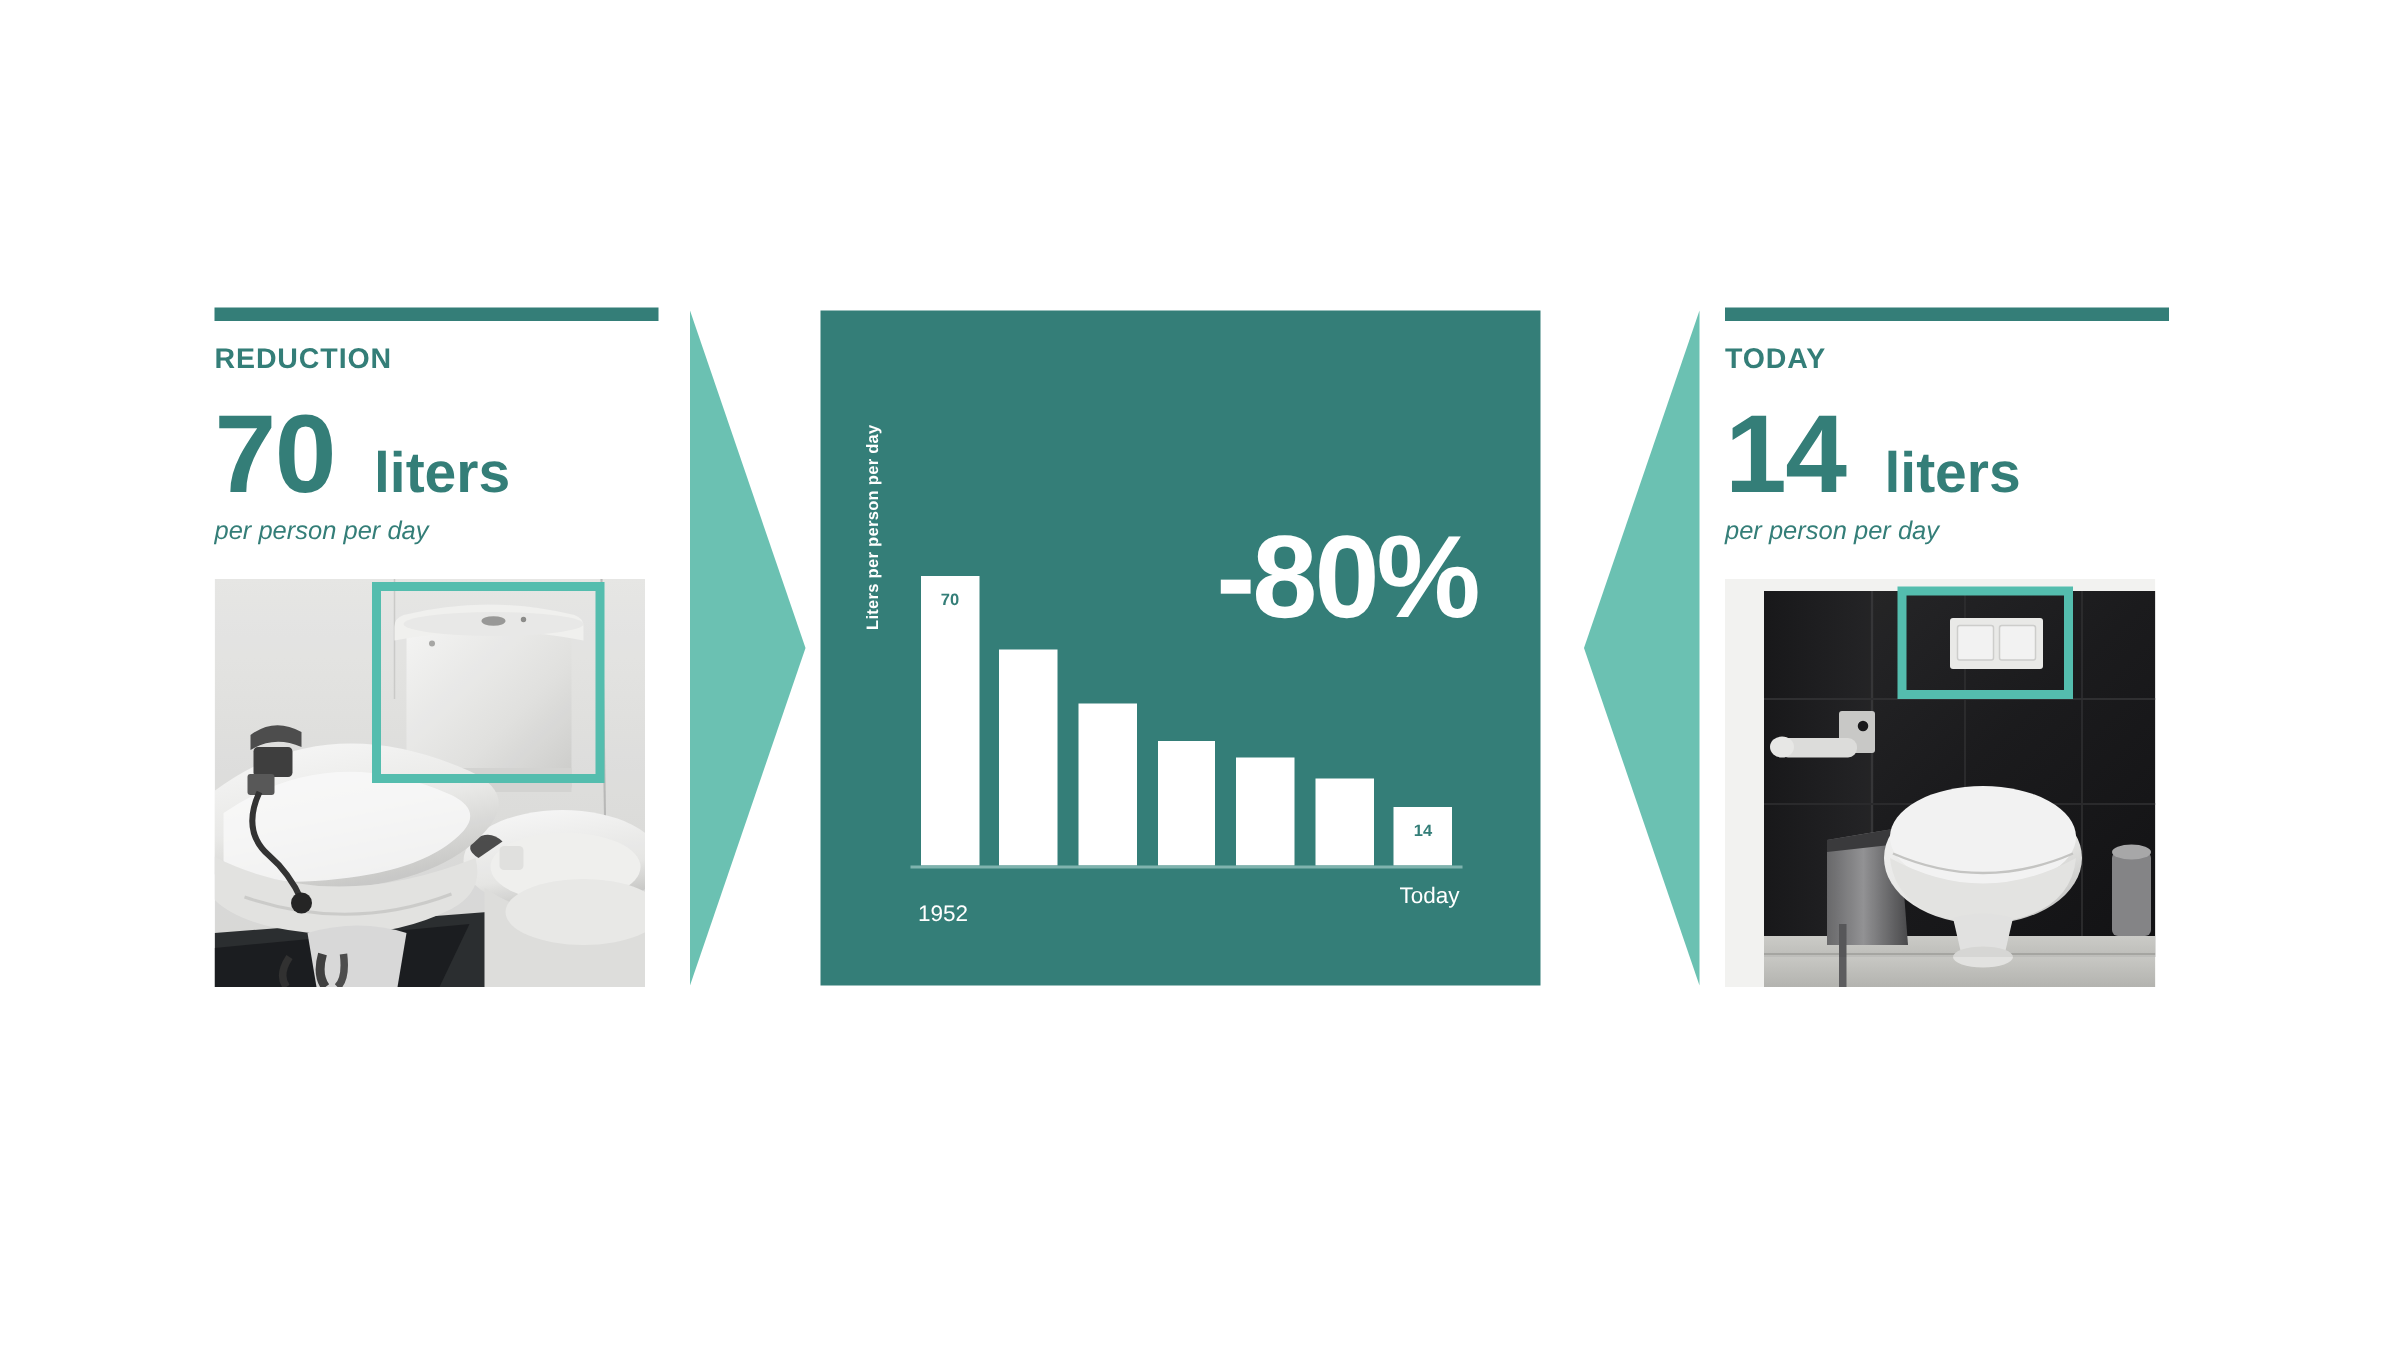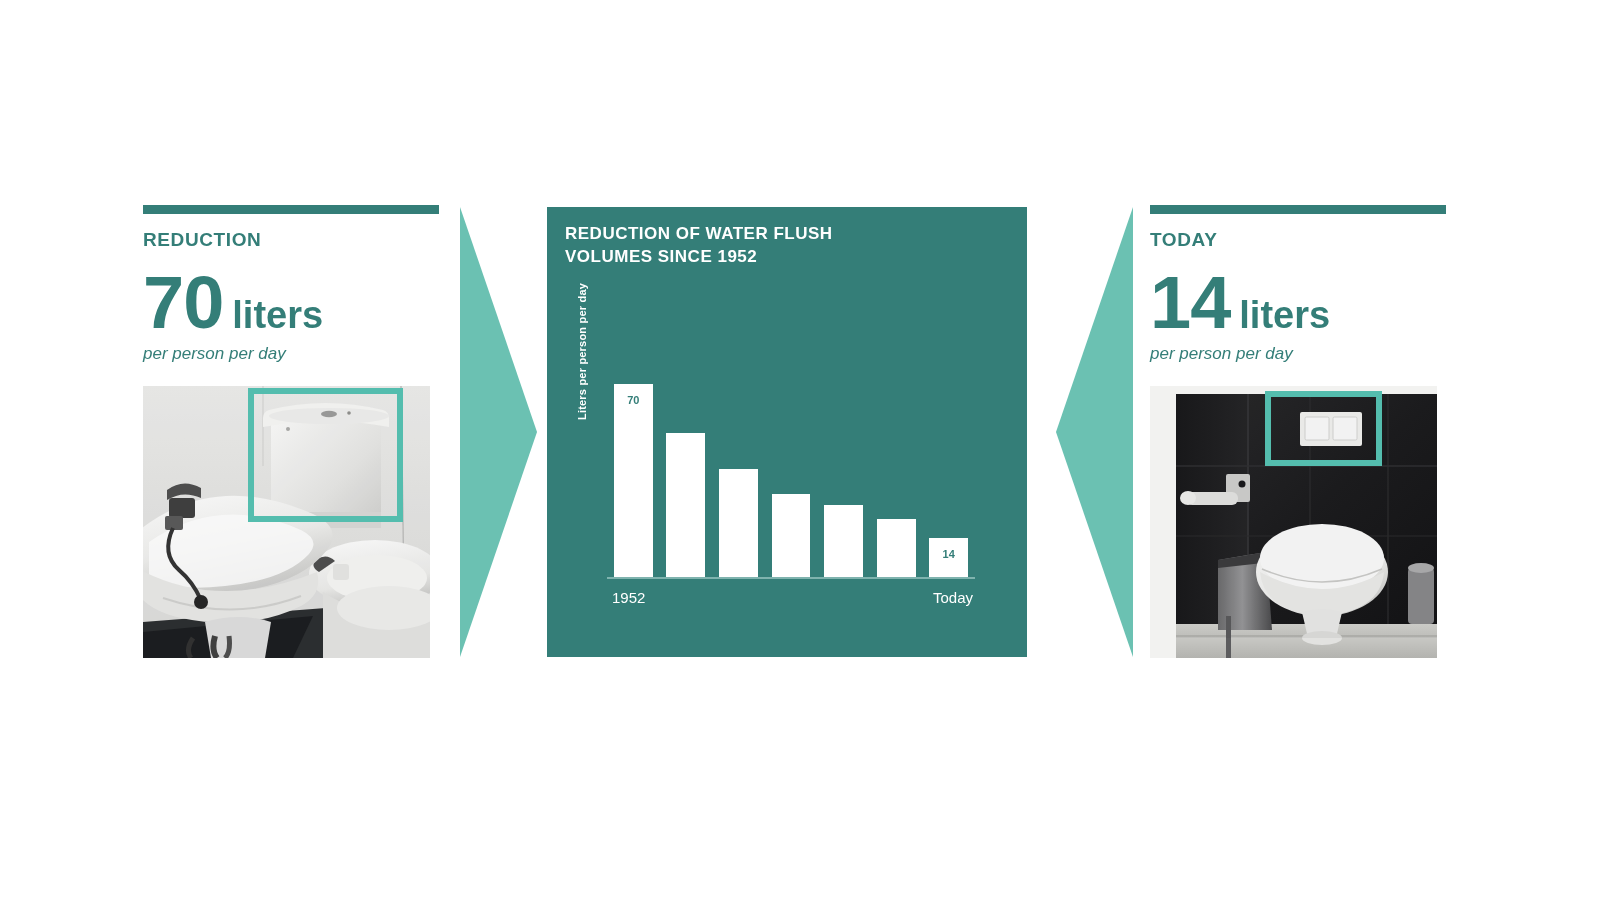--- a/index.html
+++ b/index.html
@@ -55,21 +55,21 @@
   }
   .big-number {
     font-size: 74px;
     font-weight: bold;
     line-height: 0.92;
     letter-spacing: -1px;
   }
   .big-unit {
     font-size: 38px;
     font-weight: bold;
-    margin-left: 9px;
+    margin-left: 26px;
     line-height: 1;
   }
   .sub-line {
     margin-top: 8px;
     font-size: 17px;
     color: #347E78;
     line-height: 1;
     font-style: italic;
   }
 
@@ -182,21 +182,21 @@
     font-size: 11px;
     font-weight: bold;
   }
 
   .xtick {
     position: absolute;
     top: 382px;
     color: #ffffff;
     font-size: 15px;
   }
-  #xtick-left  { left: 65px; }
+  #xtick-left  { left: 65px; margin-top: 12px; }
   #xtick-right { right: 54px; }
 </style>
 </head>
 <body>
 
 <div id="stage">
 
   <div class="side-panel" id="panel-yesterday">
     <div class="rule-bar"></div>
     <div class="eyebrow">REDUCTION</div>
@@ -280,23 +280,22 @@
   </div>
 
   <div class="arrow" id="arrow-left">
     <svg width="88" height="450" viewBox="0 0 88 450">
       <polygon points="5,0 82,225 5,450" fill="#6BC1B2"></polygon>
     </svg>
   </div>
 
   <div id="chart-card">
 
-    <div id="chart-title">REDUCTION OF WATER FLUSH
-VOLUMES SINCE 1952</div>
-
+
+    <div id="pct-badge">-80%</div>
 
     <div id="ylabel">Liters per person per day</div>
 
     <div id="plot">
         <div class="bar" style="left: 6.83429px; width: 38.9029px; height: 193.421px;">
           <div class="bar-value">70</div>
         </div>
         <div class="bar" style="left: 59.4057px; width: 38.9029px; height: 143.684px;"></div>
         <div class="bar" style="left: 111.977px; width: 38.9029px; height: 107.763px;"></div>
         <div class="bar" style="left: 164.549px; width: 38.9029px; height: 82.8947px;"></div>

